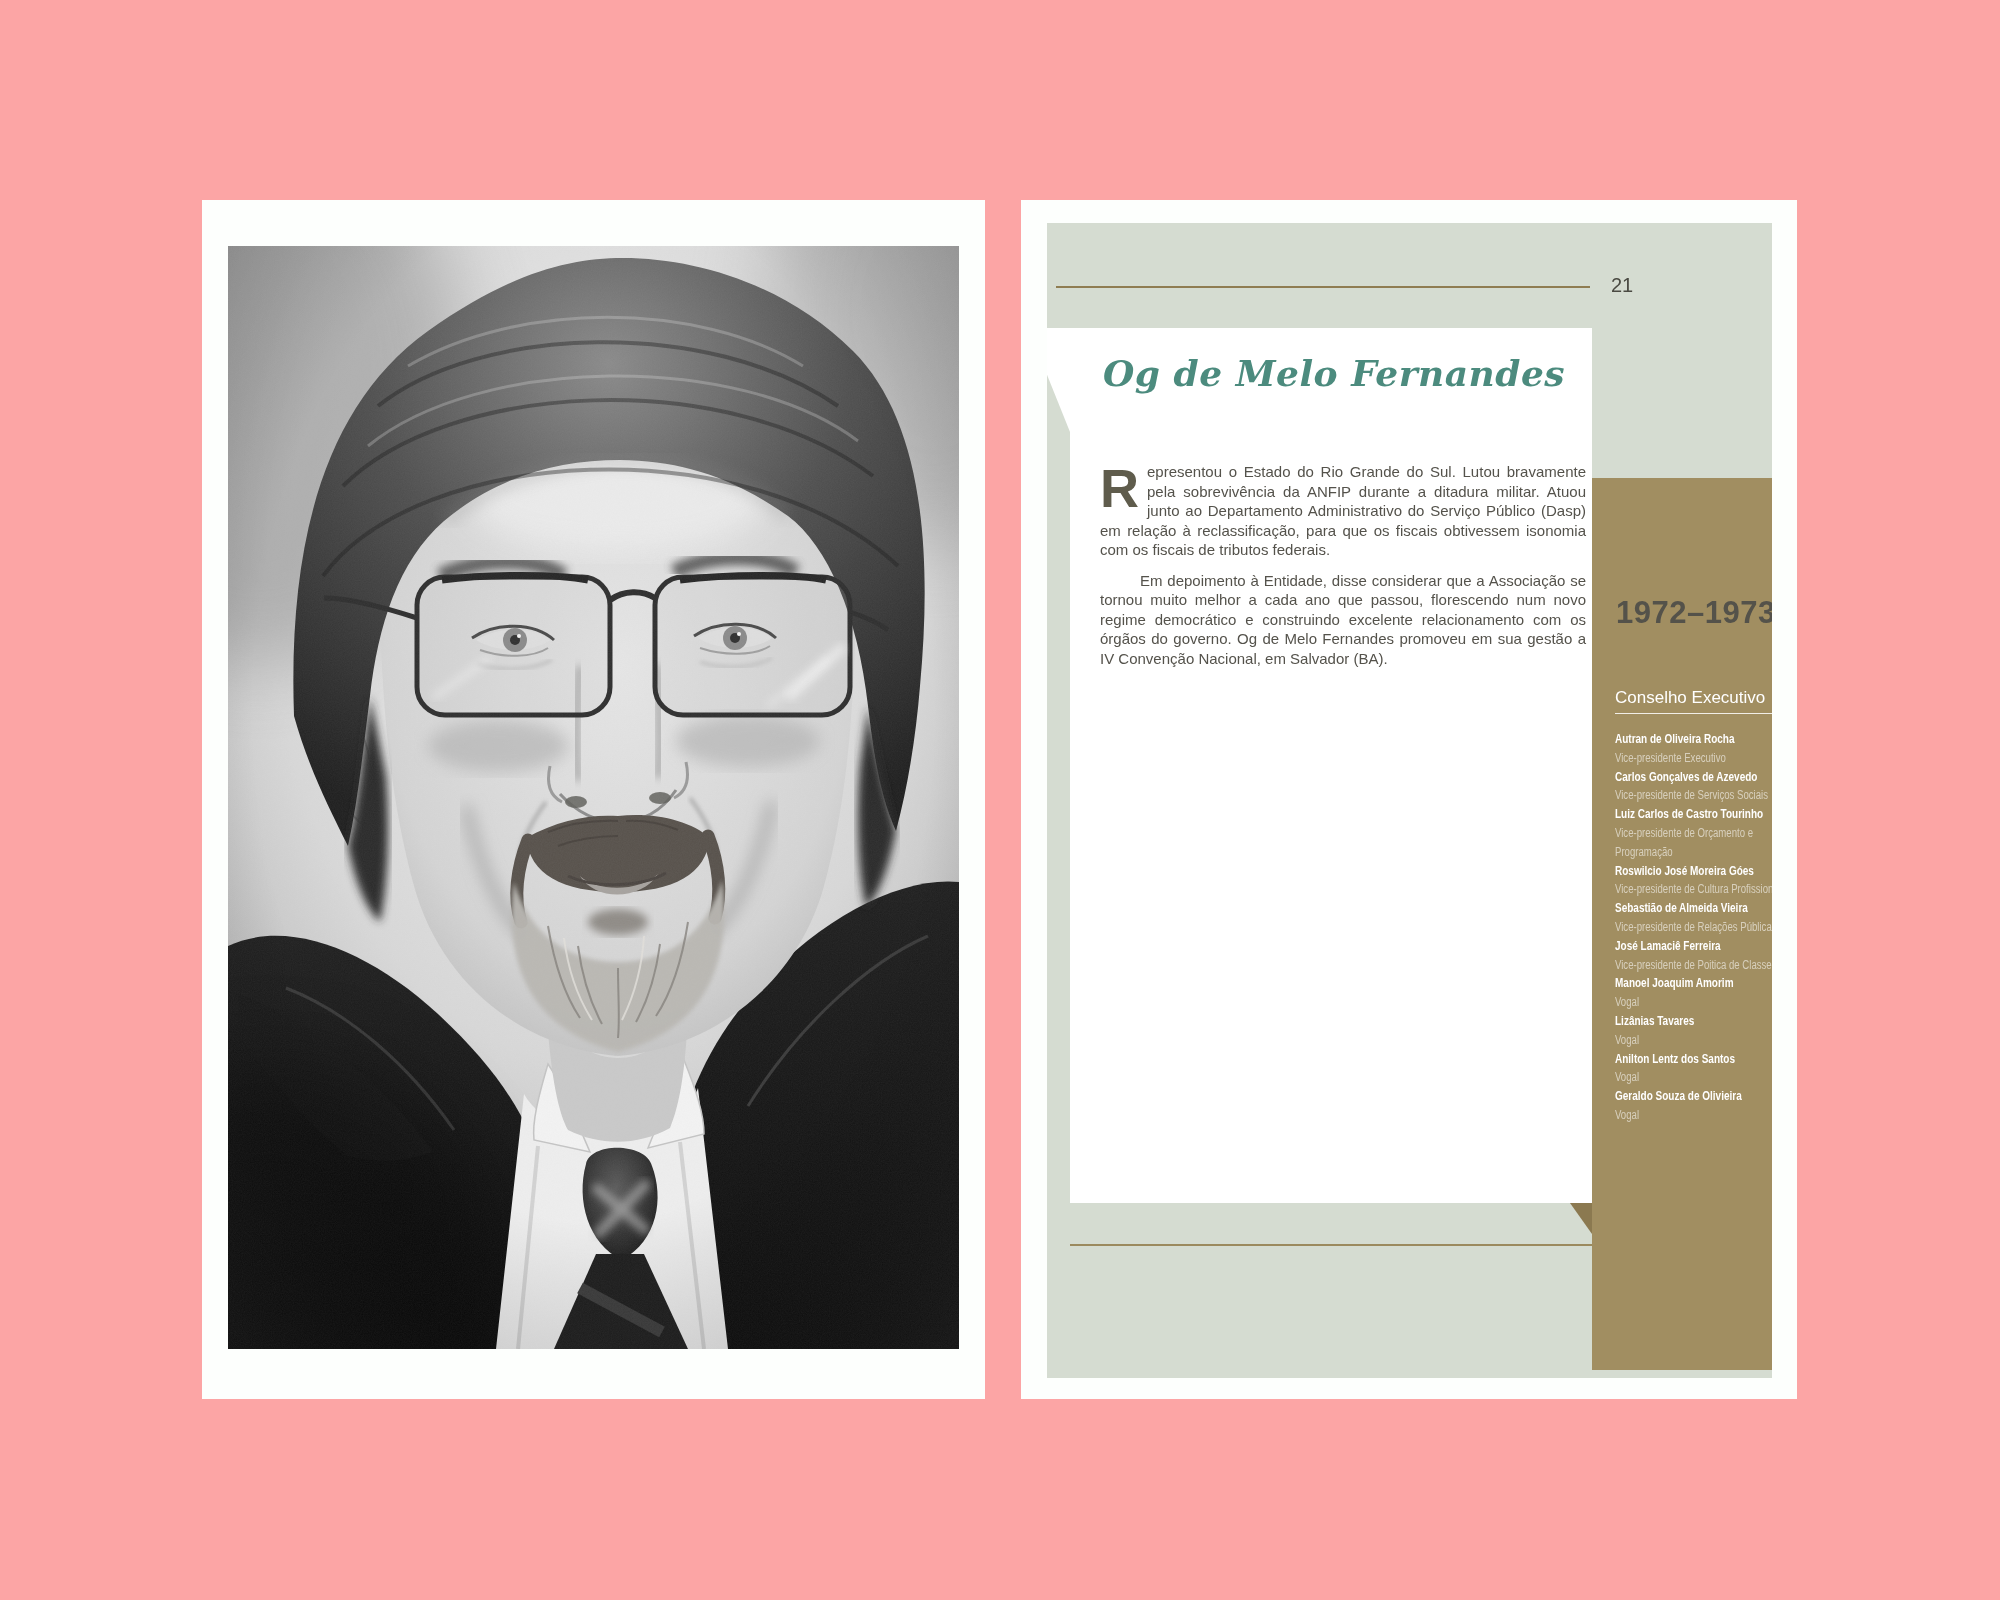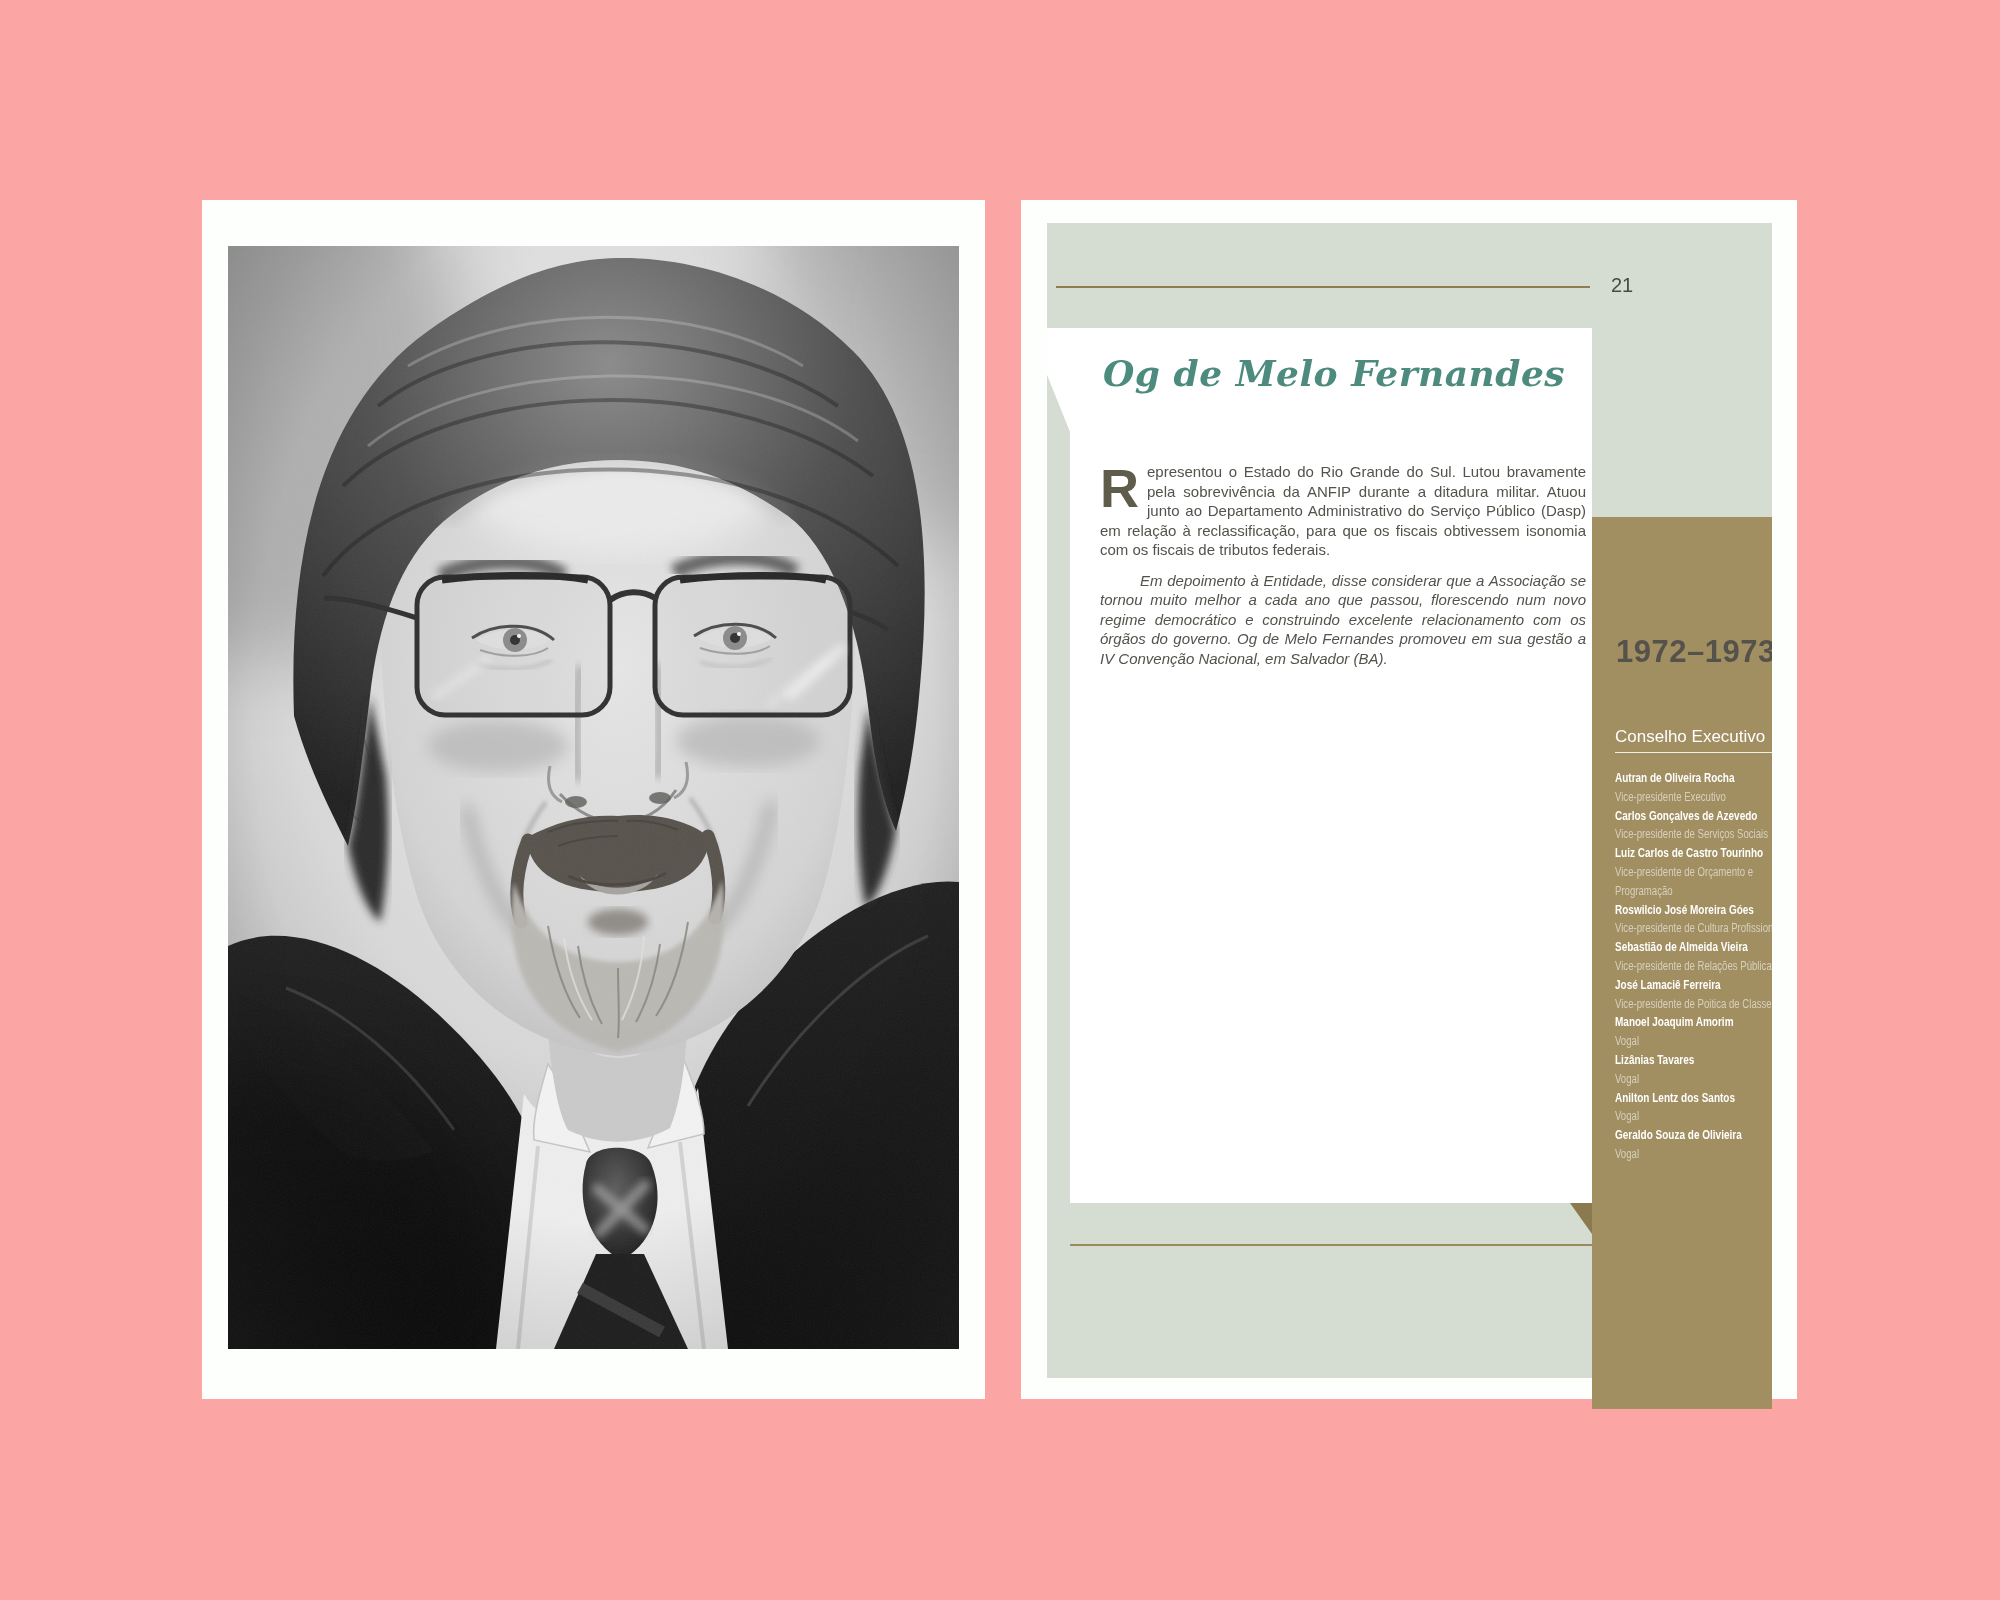--- a/index.html
+++ b/index.html
@@ -12,33 +12,33 @@
   .photo svg{display:block;width:100%;height:100%;}
 
   
   .right-page{position:absolute;left:1021px;top:200px;width:776px;height:1199px;background:#fdfffd;}
   .sage{position:absolute;left:26px;top:23px;width:725px;height:1155px;background:#d5dcd1;}
   .top-rule{position:absolute;left:35px;top:86px;width:534px;height:2px;background:#8f7d52;}
   .page-number{position:absolute;left:590px;top:74px;font-size:20px;color:#4a4a42;}
   .content-box{position:absolute;left:49px;top:128px;width:522px;height:875px;background:#ffffff;}
   .wedge-left{position:absolute;left:26px;top:128px;width:23px;height:104px;background:#ffffff;
               clip-path:polygon(0 0,100% 0,100% 100%,0 45%);}
-  .tan-bar{position:absolute;left:571px;top:278px;width:180px;height:892px;background:#a18e61;overflow:hidden;margin-top:39px;}
+  .tan-bar{position:absolute;left:571px;top:278px;width:180px;height:892px;background:#a18e61;overflow:hidden;}
   .wedge-tan{position:absolute;left:549px;top:1003px;width:22px;height:31px;background:#8b7950;
              clip-path:polygon(0 0,100% 0,100% 100%);}
   .bottom-rule{position:absolute;left:49px;top:1044px;width:522px;height:2px;background:#9b8a5e;}
 
   .chapter-title{position:absolute;left:33px;top:24px;font-family:"DejaVu Serif", serif;
                  font-style:italic;font-weight:bold;font-size:36px;color:#4c8b7e;letter-spacing:.5px;white-space:nowrap;}
   .body-text{position:absolute;left:30px;top:134px;width:486px;color:#54524b;}
   .body-text p{margin:0 0 11px 0;font-size:15px;line-height:19.5px;text-align:justify;
                text-justify:inter-word;hyphens:auto;}
   .dropcap{float:left;font-size:54px;line-height:46px;font-weight:bold;color:#5f5c4c;
            padding:3px 8px 0 0;}
-  .para-indent{text-indent:40px;font-style:italic;}
+  .para-indent{text-indent:40px;}
 
   .years{position:absolute;left:24px;top:117px;font-size:31px;font-weight:bold;color:#54524a;
          letter-spacing:.5px;white-space:nowrap;}
   .exec-heading{position:absolute;left:23px;top:210px;width:157px;font-size:17px;color:#ffffff;
                 padding-bottom:5px;border-bottom:1px solid rgba(255,255,255,.85);white-space:nowrap;}
   .member-list{position:absolute;left:23px;top:252px;width:210px;transform:scaleX(.8);
                transform-origin:0 0;}
   .member-name{font-size:12.5px;font-weight:bold;color:#ffffff;line-height:18.8px;white-space:nowrap;}
   .member-role{font-size:12px;color:rgba(255,255,255,.58);line-height:18.8px;white-space:pre;}
 </style>

